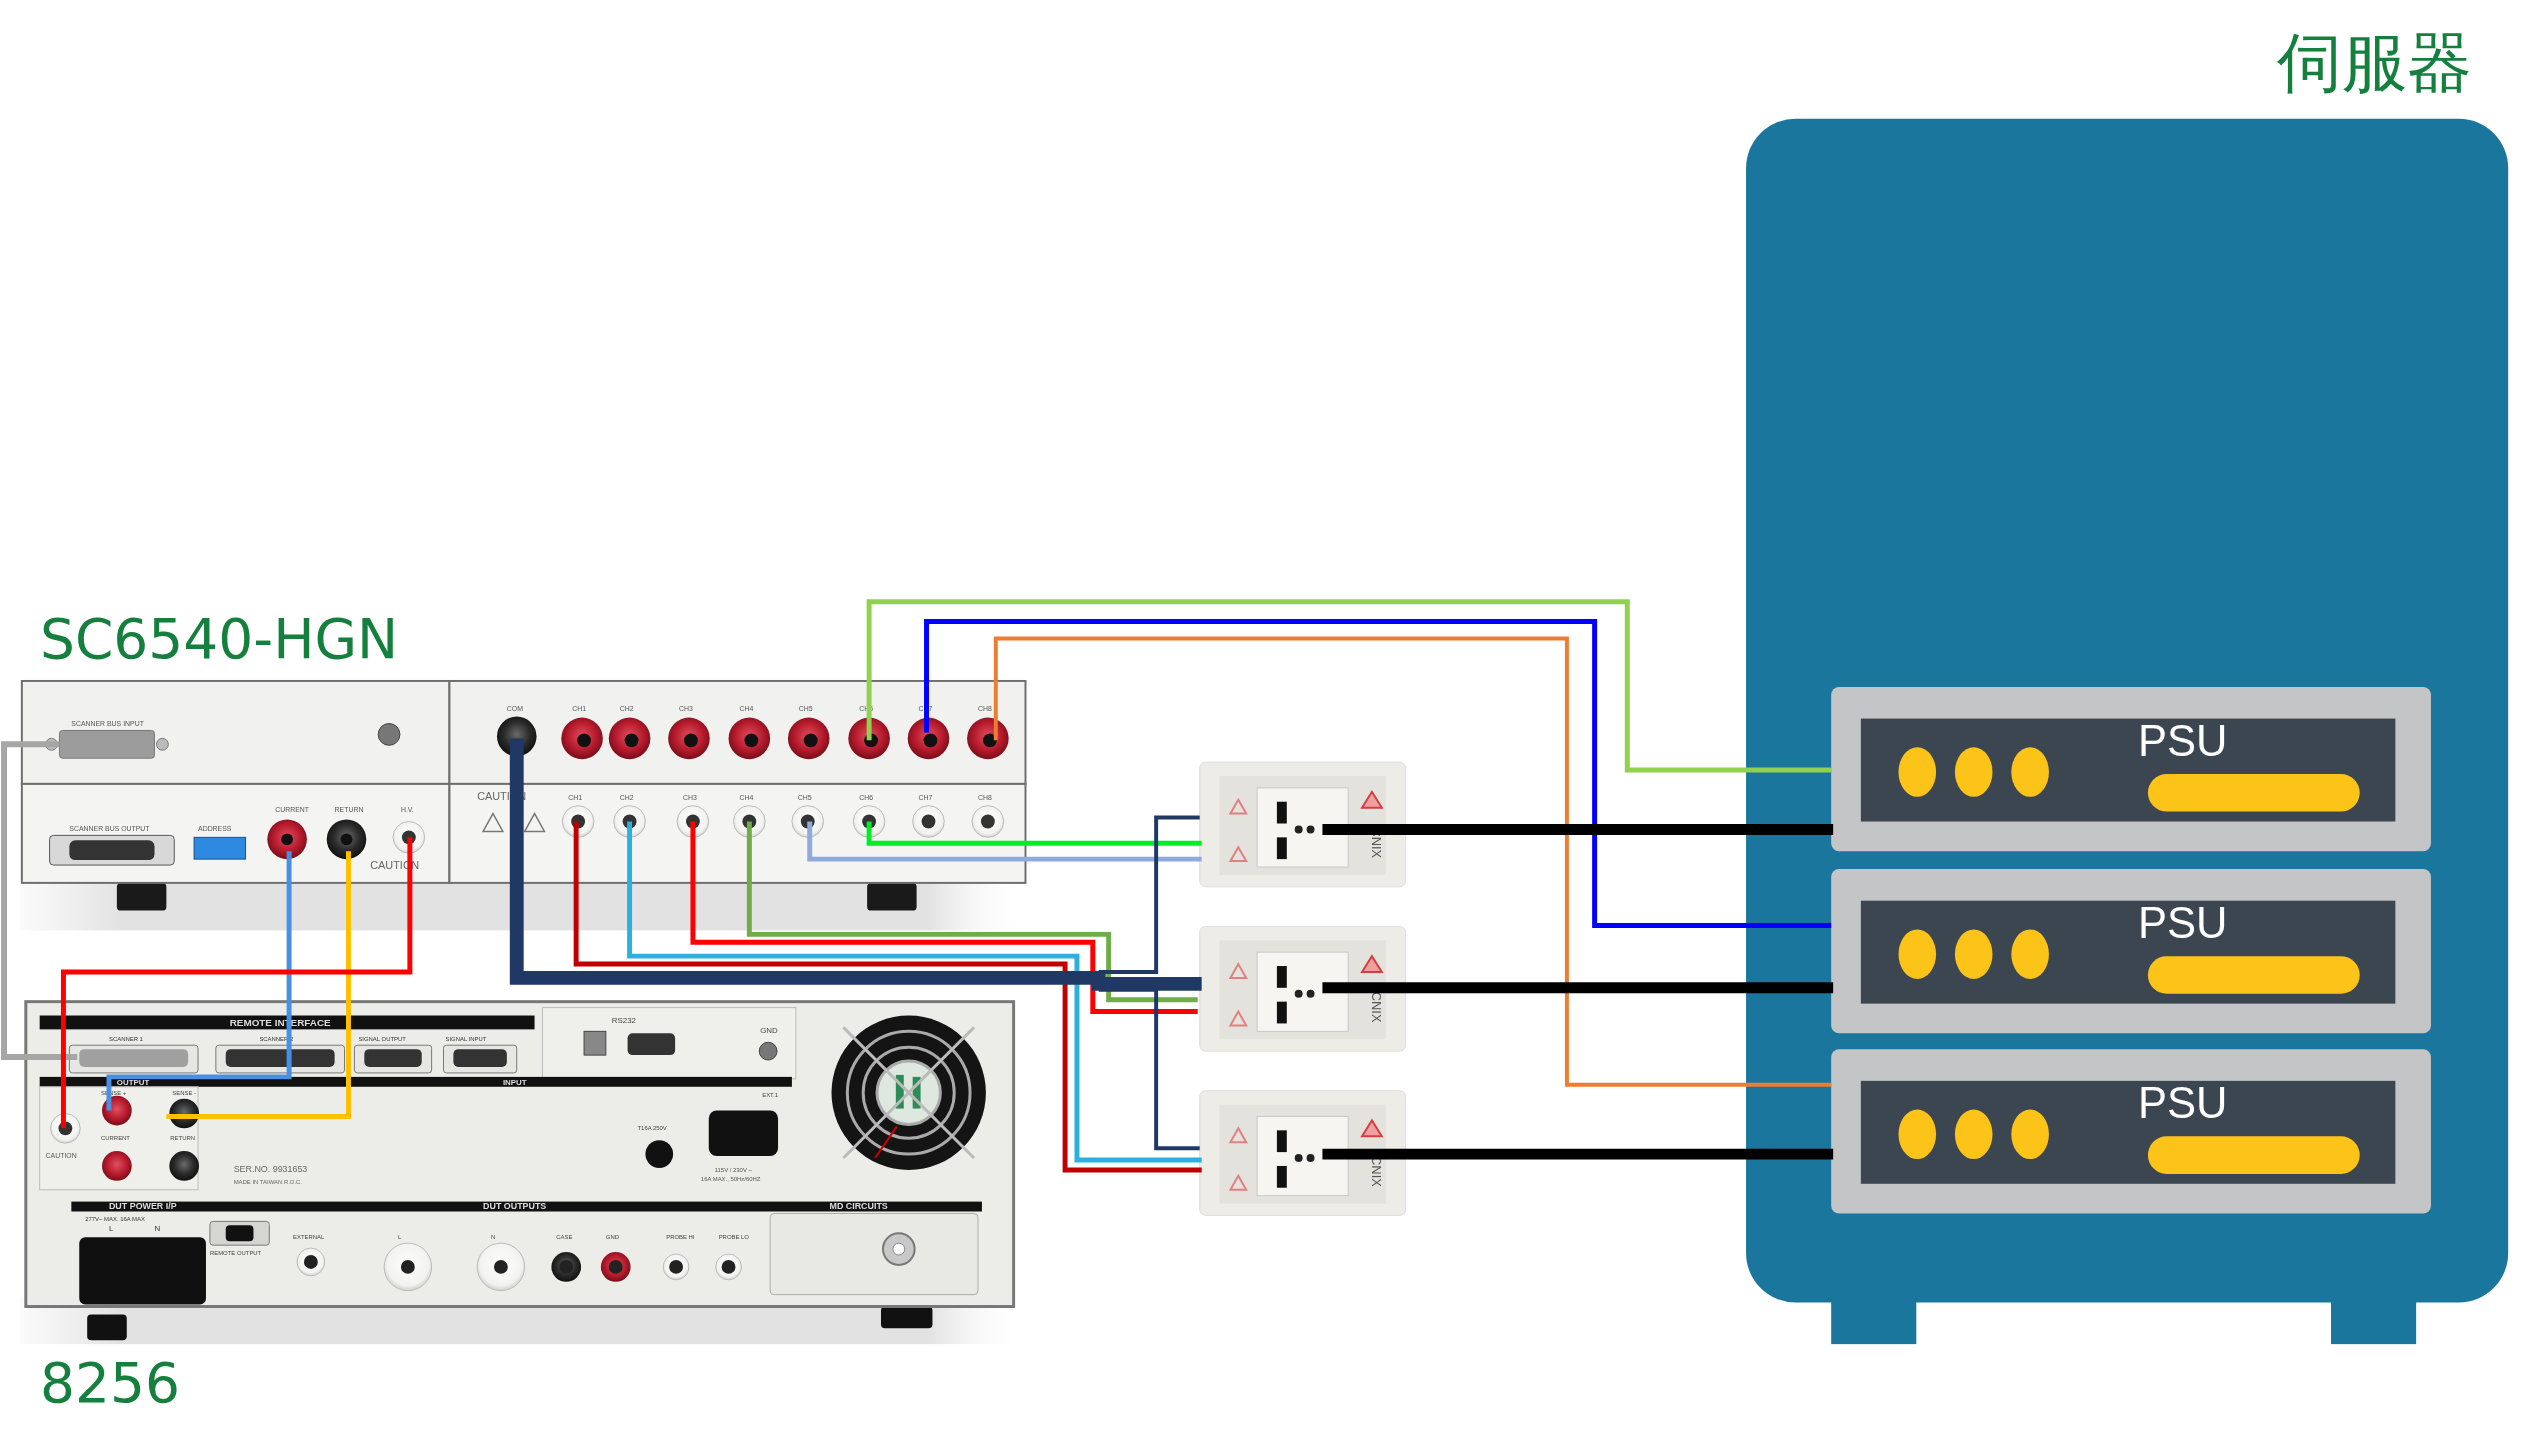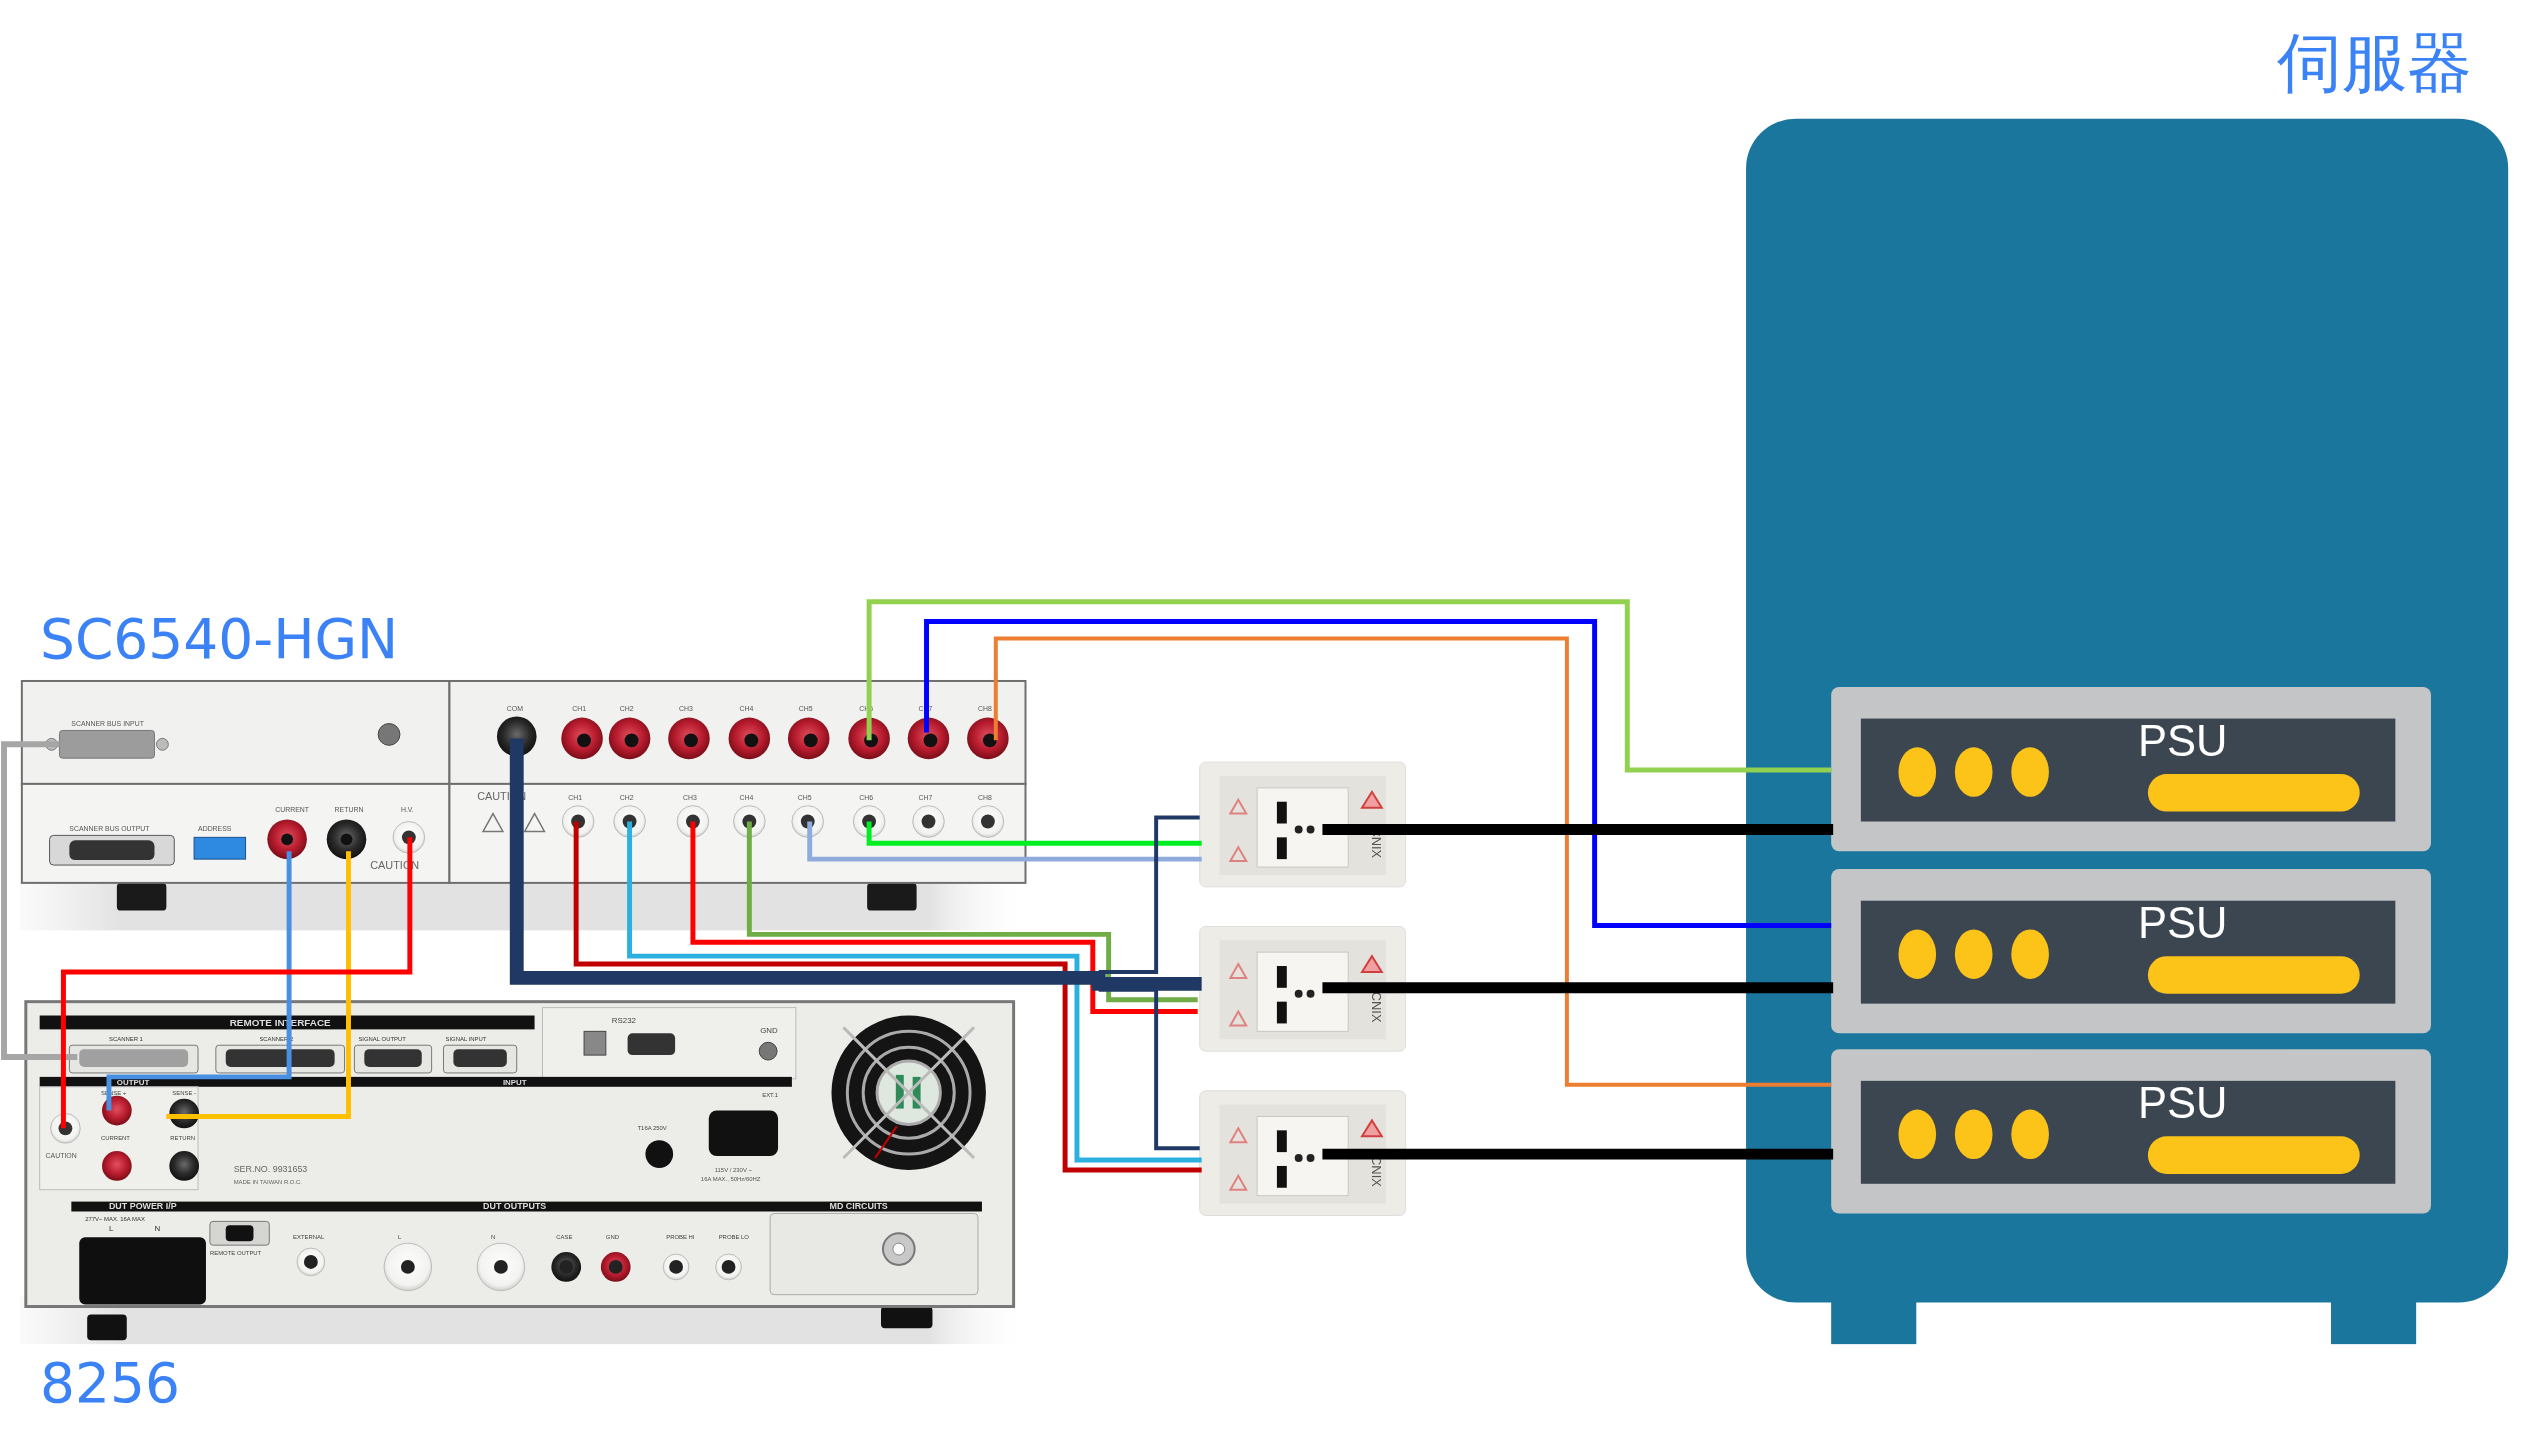--- a/index.html
+++ b/index.html
@@ -1,18 +1,18 @@
 <!DOCTYPE html>
 <html><head>
 <meta charset="utf-8">
 <style>
   html, body { margin: 0; padding: 0; background: #ffffff; }
   body { width: 2534px; height: 1453px; position: relative; overflow: hidden; font-family: "Liberation Sans", sans-serif; }
   #stage { position: absolute; left: 0; top: 0; width: 2534px; height: 1453px; }
-  .big-label { position: absolute; font-family: "DejaVu Sans", sans-serif; color: #3b82f6; font-size: 55px; line-height: 1; }
+  .big-label { position: absolute; font-family: "DejaVu Sans", sans-serif; color: #15803d; font-size: 55px; line-height: 1; }
   #label-server { left: 2277px; top: 30px; font-size: 65px; font-family: "DejaVu Sans", sans-serif; }
   #label-sc { left: 40px; top: 612px; }
   #label-8256 { left: 40px; top: 1356px; }
   svg text { font-family: "Liberation Sans", sans-serif; }
 </style>
 </head>
 <body>
 
 <div id="stage">
   <svg id="svg" width="2534" height="1453" viewBox="0 0 2560 1468" xmlns="http://www.w3.org/2000/svg">

